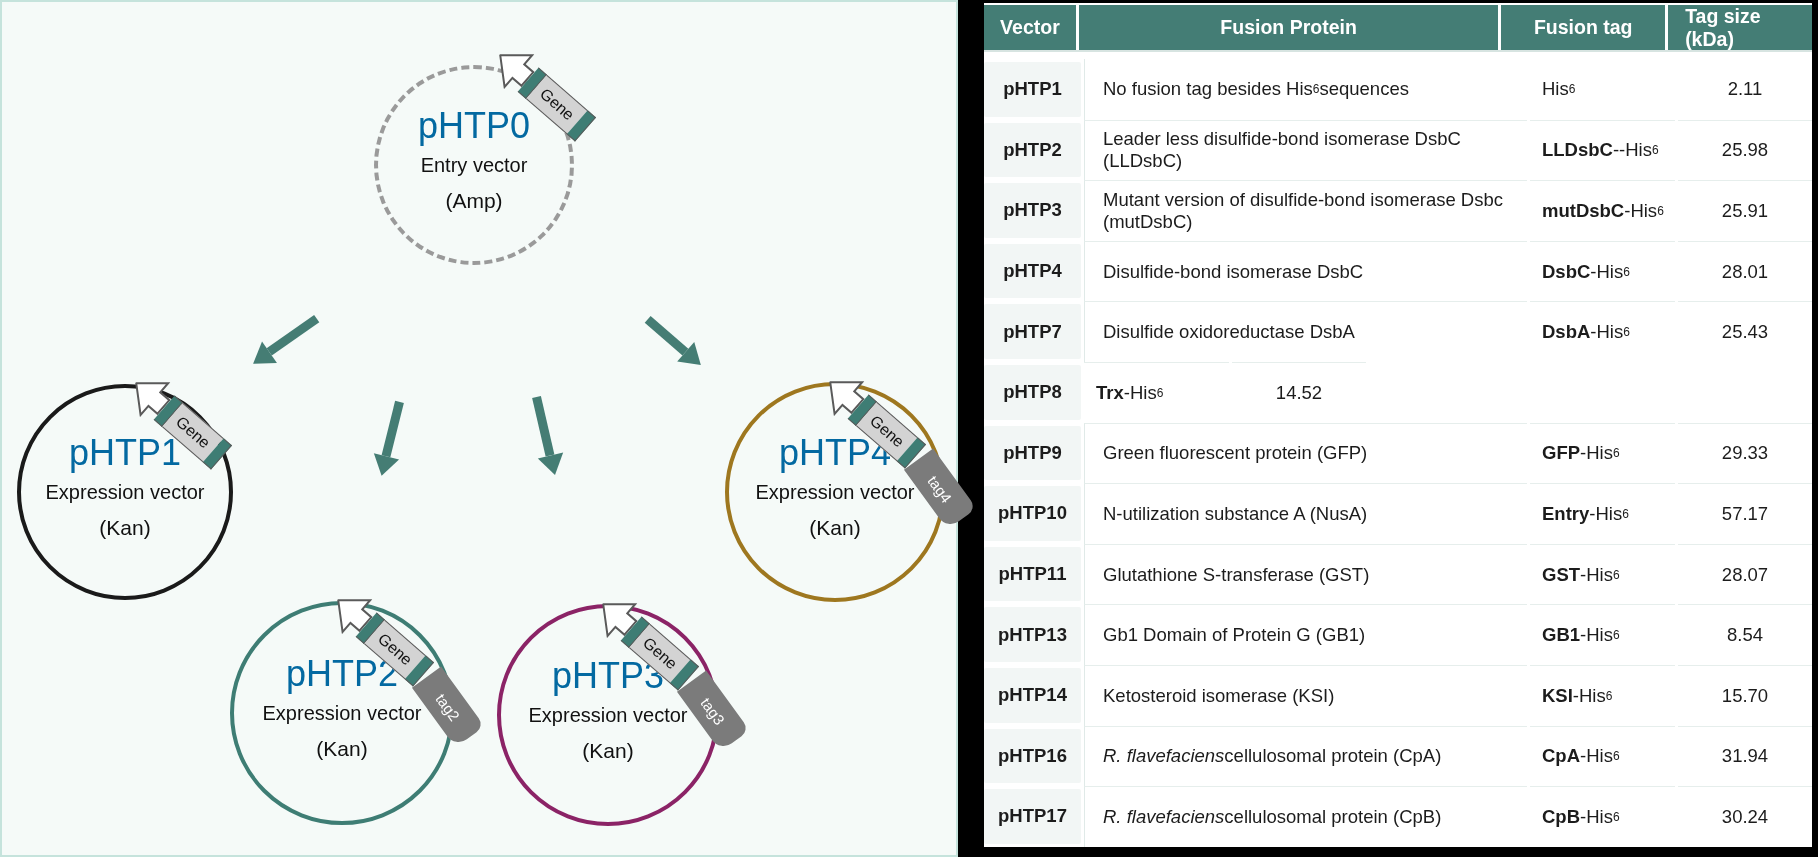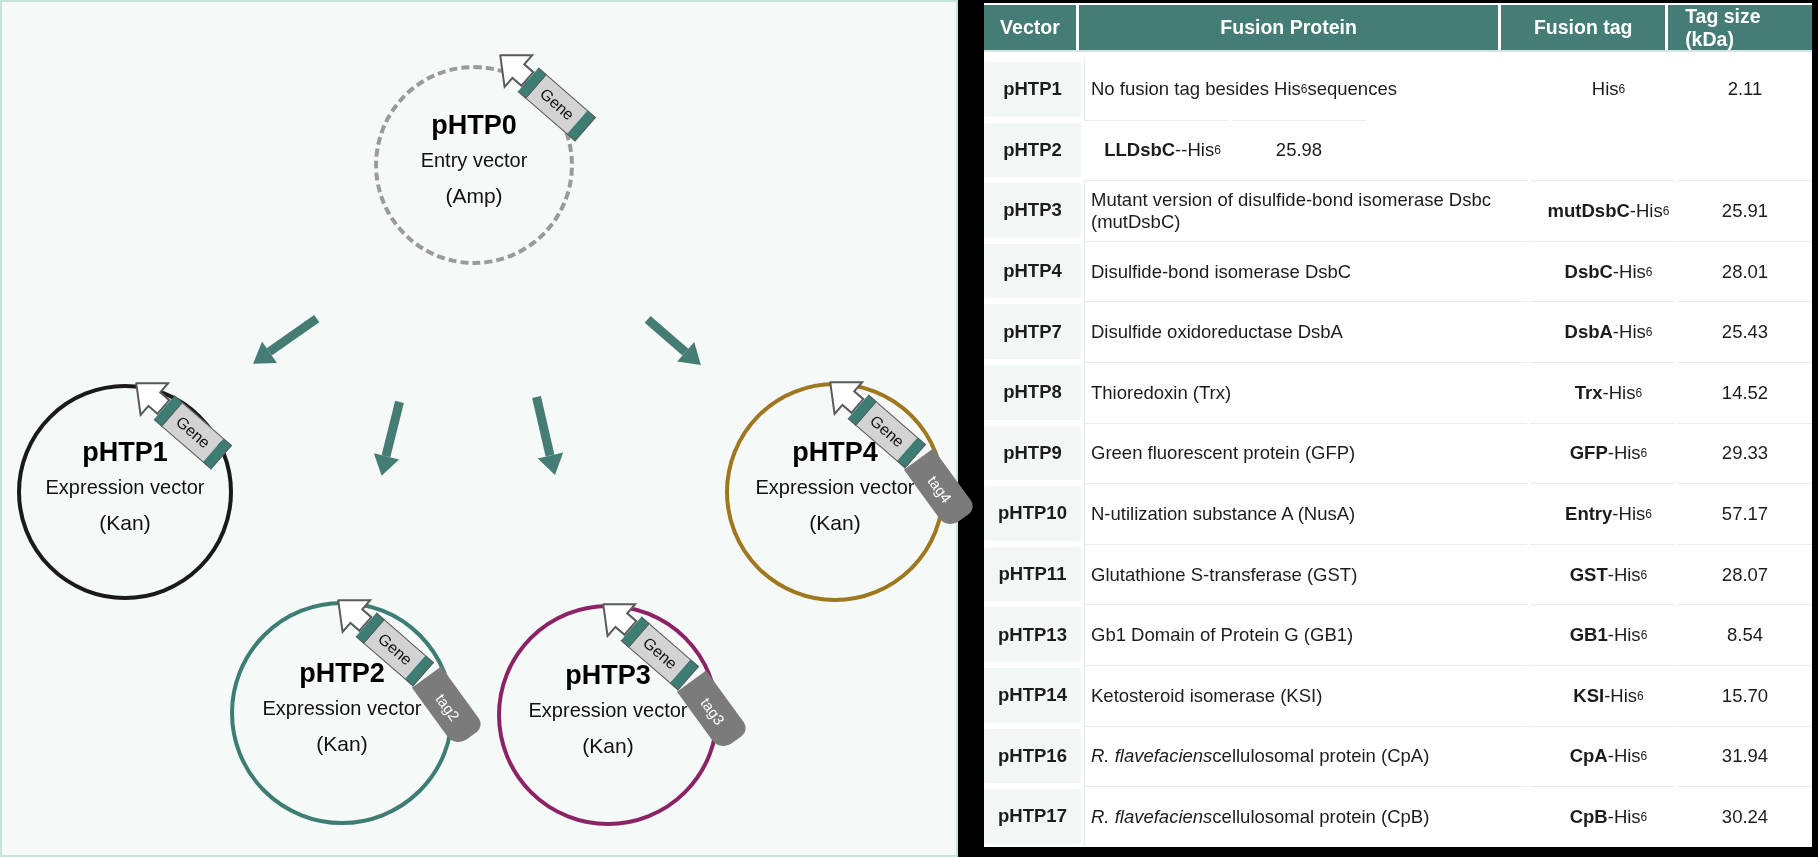--- a/index.html
+++ b/index.html
@@ -21,21 +21,21 @@
   .ring-p4{border:4px solid #9E771F;}
   .pos-p0{left:372px;top:63px;width:200px;height:200px;}
   .pos-p1{left:15px;top:382px;width:216px;height:216px;}
   .pos-p2{left:228px;top:599px;width:224px;height:224px;}
   .pos-p3{left:495px;top:602px;width:222px;height:222px;}
   .pos-p4{left:723px;top:380px;width:220px;height:220px;}
   .plabel{
     position:absolute;left:0;right:0;top:50%;transform:translateY(-56%);
     text-align:center;line-height:1.1;
   }
-  .pname{font-weight:700;font-size:27px;color:#000000;}
+  .pname{font-weight:400;font-size:36px;color:#0369a1;}
   .psub{font-size:20px;margin-top:8px;color:#111;}
   .pres{font-size:21px;margin-top:13px;color:#111;}
   
   .gene-arrow{
     position:absolute;display:flex;align-items:center;height:46px;
     transform-origin:2px 23px;transform:rotate(41deg);
   }
   .ga-head{flex:0 0 auto;display:block;}
   .ga-band{
     flex:0 0 auto;width:11px;height:32px;background:#3E7D74;
@@ -83,22 +83,22 @@
   .th-protein{width:443px;}
   .th-tag{width:173px;}
   .th-size{width:134px;padding-left:17px;}
   .tbody{margin-top:9px;}
   .tr{display:flex;gap:3px;height:60.6px;box-sizing:border-box;}
   .td{display:flex;align-items:center;font-size:18.5px;box-sizing:border-box;background:#fff;}
   .td-vector{
     width:97px;justify-content:center;font-weight:700;font-size:18.5px;
     background:#F2F6F5;margin:3px 0;border-radius:2px;
   }
-  .td-protein{width:443px;padding-left:6px;border-left:1px solid #E0EAE8;}
-  .td-tag{width:145px;padding-left:12px;justify-content:center;}
+  .td-protein{width:443px;padding-left:18px;border-left:1px solid #E0EAE8;}
+  .td-tag{width:145px;padding-left:12px;}
   .td-size{width:134px;justify-content:center;}
   .tr + .tr .td-protein,
   .tr + .tr .td-tag,
   .tr + .tr .td-size{border-top:1px solid #E6EEEC;}
   .td-tag b{font-weight:700;}
   sub{font-size:12px;}
   i{font-style:italic;}
 </style>
 </head>
 <body>
@@ -236,20 +236,26 @@
         </div>
       <div class="td td-tag">
           <b></b>
           <span>His</span>
           <sub>6</sub>
         </div>
       <div class="td td-size">2.11</div>
     </div>
       <div class="tr">
       <div class="td td-vector">pHTP2</div>
+      <div class="td td-protein">
+          <i></i>
+          <span>Leader less disulfide-bond isomerase DsbC (LLDsbC)</span>
+          <sub></sub>
+          <span></span>
+        </div>
       <div class="td td-tag">
           <b>LLDsbC</b>
           <span>--His</span>
           <sub>6</sub>
         </div>
       <div class="td td-size">25.98</div>
     </div>
       <div class="tr">
       <div class="td td-vector">pHTP3</div>
       <div class="td td-protein">
@@ -290,26 +296,20 @@
         </div>
       <div class="td td-tag">
           <b>DsbA</b>
           <span>-His</span>
           <sub>6</sub>
         </div>
       <div class="td td-size">25.43</div>
     </div>
       <div class="tr">
       <div class="td td-vector">pHTP8</div>
-      <div class="td td-protein">
-          <i></i>
-          <span>Thioredoxin (Trx)</span>
-          <sub></sub>
-          <span></span>
-        </div>
       <div class="td td-tag">
           <b>Trx</b>
           <span>-His</span>
           <sub>6</sub>
         </div>
       <div class="td td-size">14.52</div>
     </div>
       <div class="tr">
       <div class="td td-vector">pHTP9</div>
       <div class="td td-protein">

